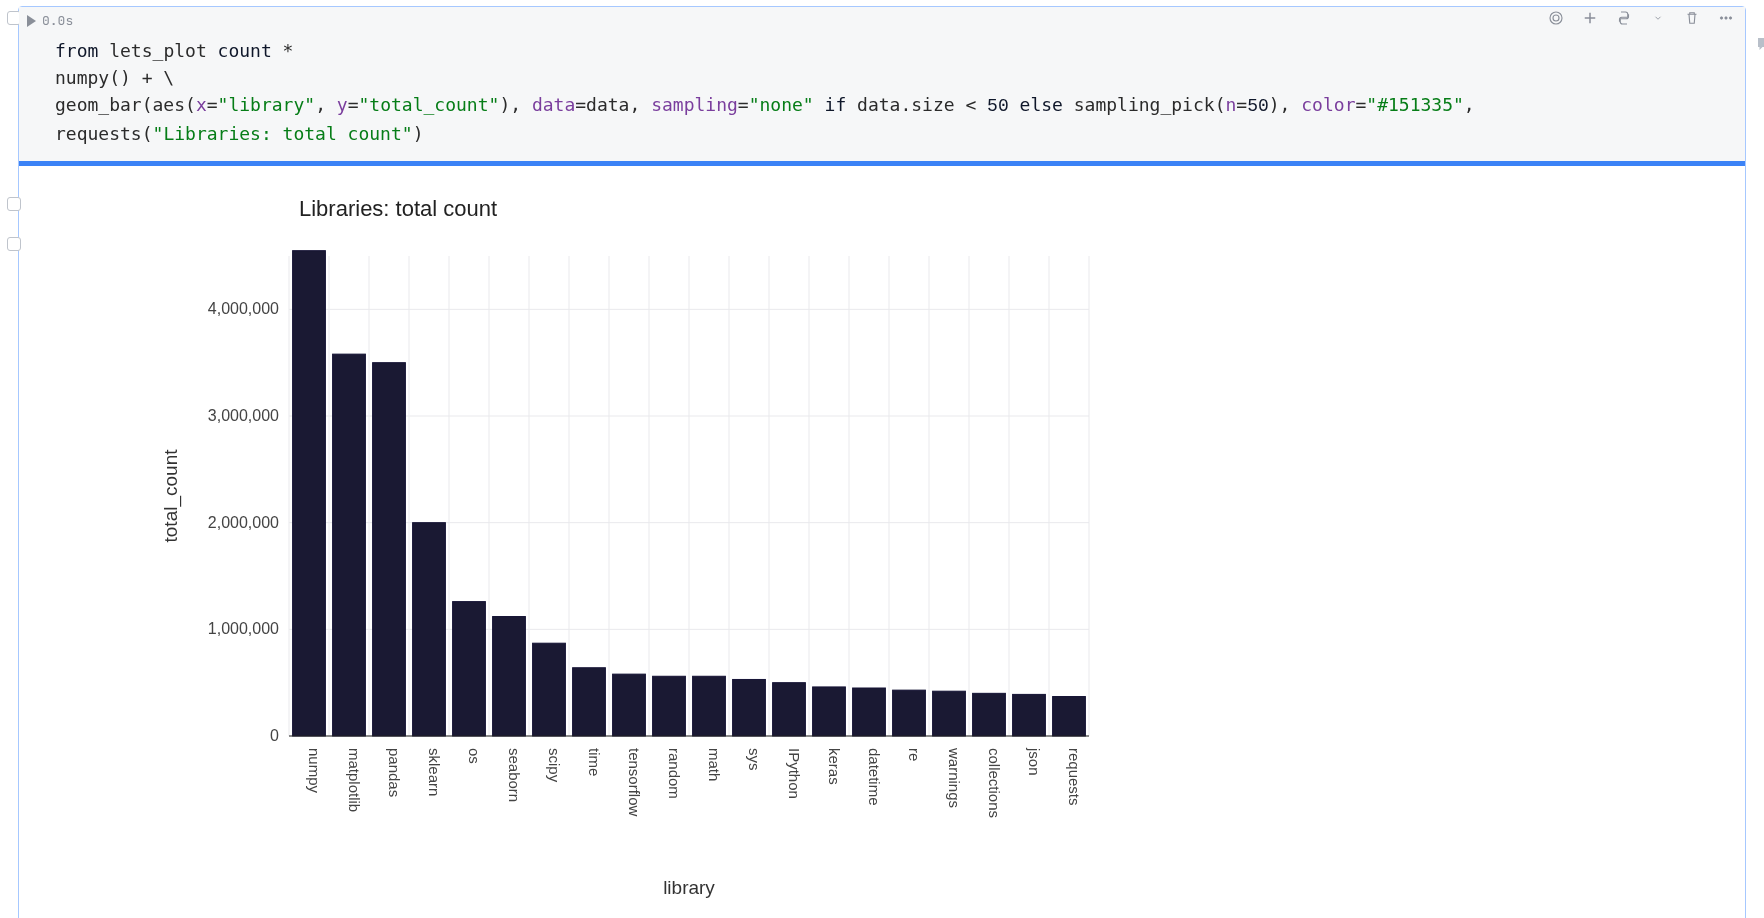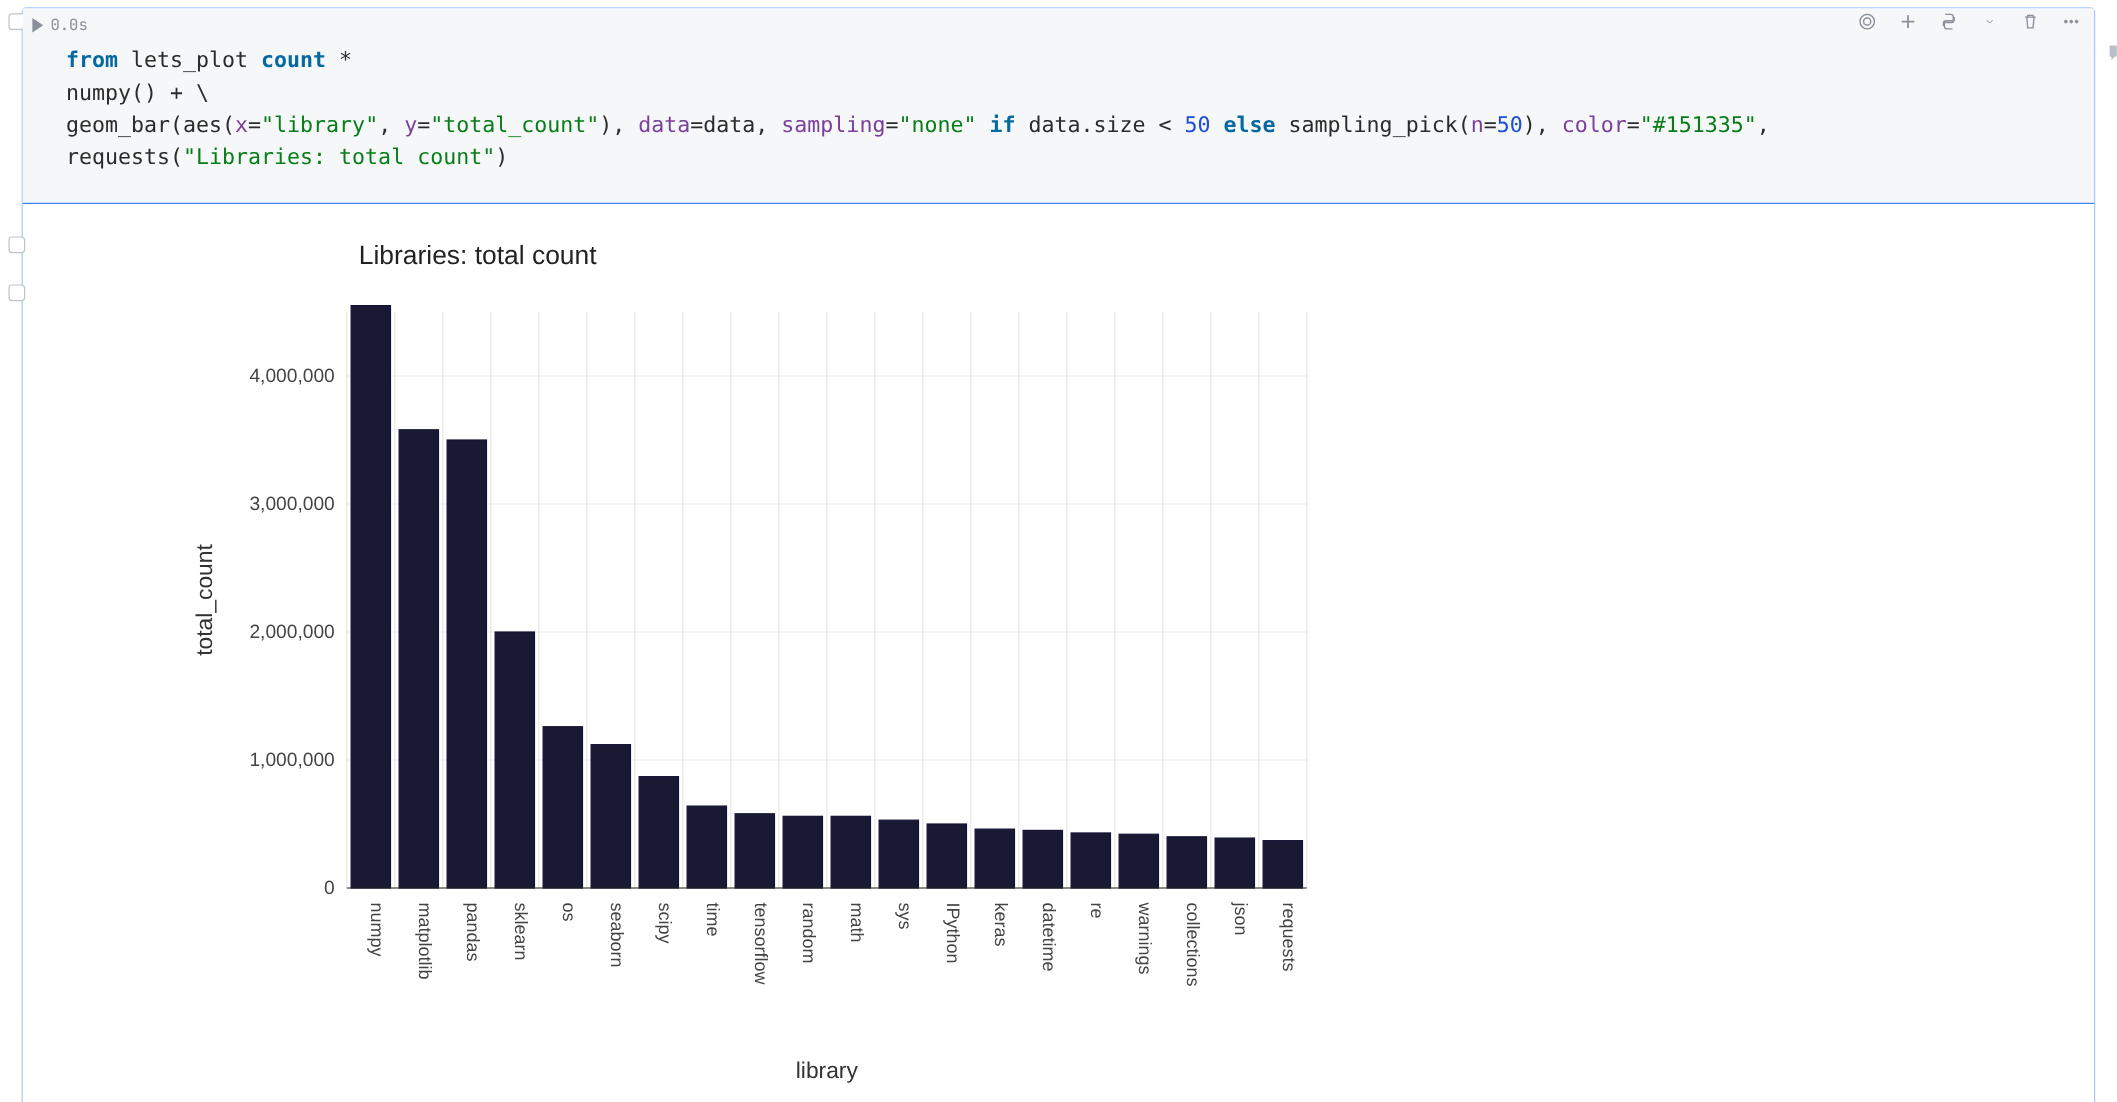--- a/index.html
+++ b/index.html
@@ -16,22 +16,22 @@
     position: relative;
   }
   .cell {
     border: 1px solid #a6c8ff;
     border-radius: 4px;
     background: #fff;
     position: relative;
   }
   .code-area {
     background: #f6f7f8;
-    padding: 8px 10px 24px 36px;
-    border-bottom: 1px solid #3b82f6;
+    padding: 8px 10px 14px 36px;
+    border-bottom: 5px solid #3b82f6;
     font-family: "JetBrains Mono", Menlo, Consolas, monospace;
     font-size: 18px;
     line-height: 1.5;
     position: relative;
   }
   .exec-row {
     position: absolute;
     left: 8px;
     top: 4px;
     display: flex;
@@ -62,23 +62,23 @@
     justify-content: center;
     cursor: pointer;
   }
   .toolbar svg { stroke: #8a8f99; fill: none; }
   pre.code {
     margin: 0;
     white-space: pre;
     overflow: hidden;
     padding-top: 22px;
   }
-  .tok-kw   { color: #0369a1; font-weight: 700; }
+  .tok-kw   { color: #0f172a; font-weight: 400; }
   .tok-str  { color: #067D17; }
-  .tok-num  { color: #1d4ed8; }
+  .tok-num  { color: #0f172a; font-family: Liberation Mono, monospace; }
   .tok-name { color: #7A3E9D; }
   .output-area {
     padding: 20px 26px 30px 130px;
   }
   .chart {
     font-family: Arial, sans-serif;
   }
   .chart-title {
     font-size: 22px;
     fill: #222;

